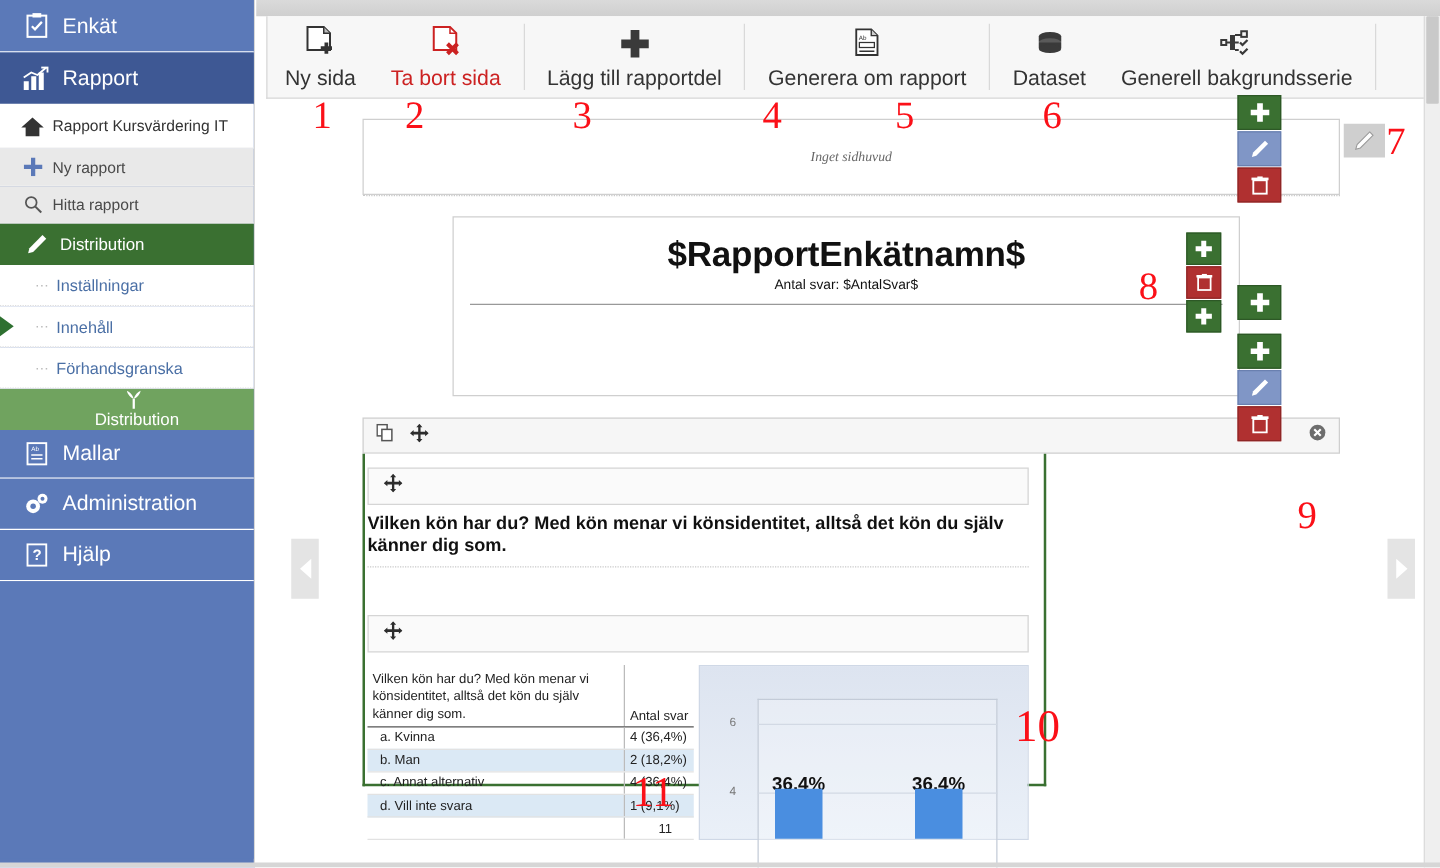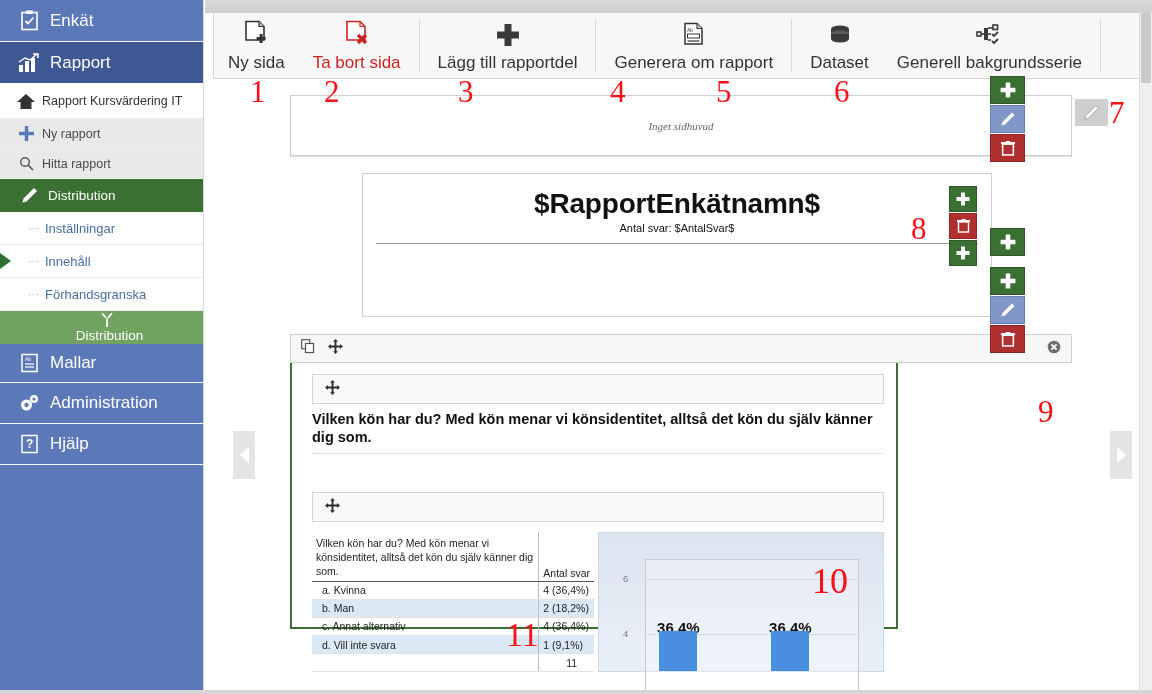--- a/index.html
+++ b/index.html
@@ -113,22 +113,22 @@
   
   #qbar {
     margin:14px 0 0 0; margin-left:0; width:782px; height:29px;
     background:#f6f6f6; border:1px solid #cfcfcf;
     display:flex; align-items:center; padding:0 10px;
   }
   #qbar .left-ic { display:flex; gap:12px; align-items:center; }
   #qbar .close { margin-left:auto; cursor:pointer; }
 
   #qbody {
-    width:608px; margin-left:0; border:2px solid #3a7031; border-top:none;
-    background:#fff; height:266px; position:relative; padding:11px 12px 0 20px;
+    width:547px; margin-left:0; border:2px solid #3a7031; border-top:none;
+    background:#fff; height:266px; position:relative; padding:11px 12px 0 2px;
   }
   .drag-strip {
     height:30px; border:1px solid #d5d5d5; background:#fafafa;
     display:flex; align-items:center; padding-left:12px;
   }
   .q-text {
     font-size:14.5px; font-weight:bold; color:#111; line-height:1.25;
     margin-top:6px; padding-bottom:7px; border-bottom:1px dotted #c9c9c9;
   }
 

